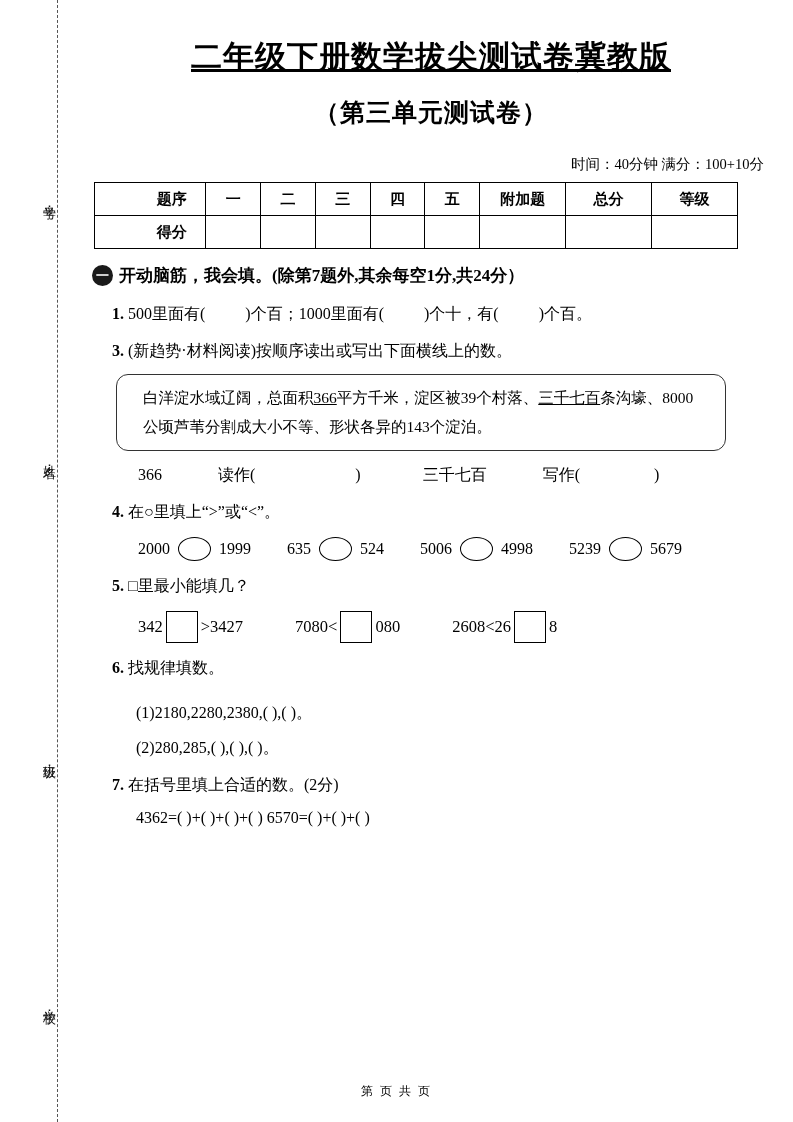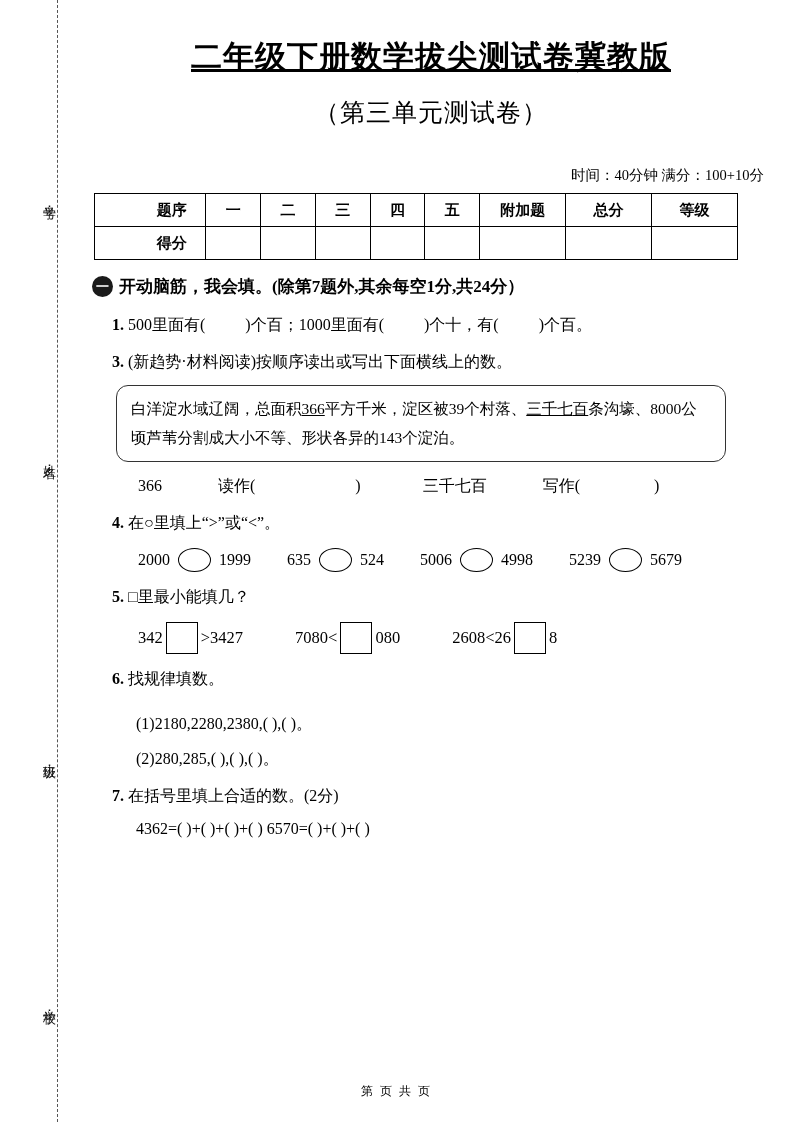--- a/index.html
+++ b/index.html
@@ -63,26 +63,26 @@
     font-size: 31px;
     font-weight: bold;
     text-align: center;
     letter-spacing: 1px;
     font-family: "Liberation Serif", serif;
     text-decoration: underline;
   }
   h2.subtitle {
     margin: 18px 0 0 0;
     font-size: 25px;
-    font-weight: normal;
+    font-weight: bold;
     text-align: center;
     letter-spacing: 1px;
   }
   .meta {
-    margin-top: 37px;
+    margin-top: 26px;
     text-align: right;
     font-size: 14.5px;
     padding-right: 12px;
   }
   table.score {
     margin-top: 8px;
     border-collapse: collapse;
     width: 644px;
     margin-left: 8px;
   }
@@ -151,21 +151,21 @@
   }
   .blank-xl {
     display: inline-block;
     min-width: 100px;
   }
   .passage {
     margin: 10px 0 0 30px;
     width: 610px;
     border: 1px solid #333;
     border-radius: 12px;
-    padding: 9px 14px;
+    padding: 9px 26px;
     font-size: 15.5px;
     line-height: 1.85;
     box-sizing: border-box;
   }
   .u { text-decoration: underline; }
   .readline {
     margin: 12px 0 0 52px;
     font-size: 16px;
   }
   .readline .gap1 { display: inline-block; width: 56px; }

